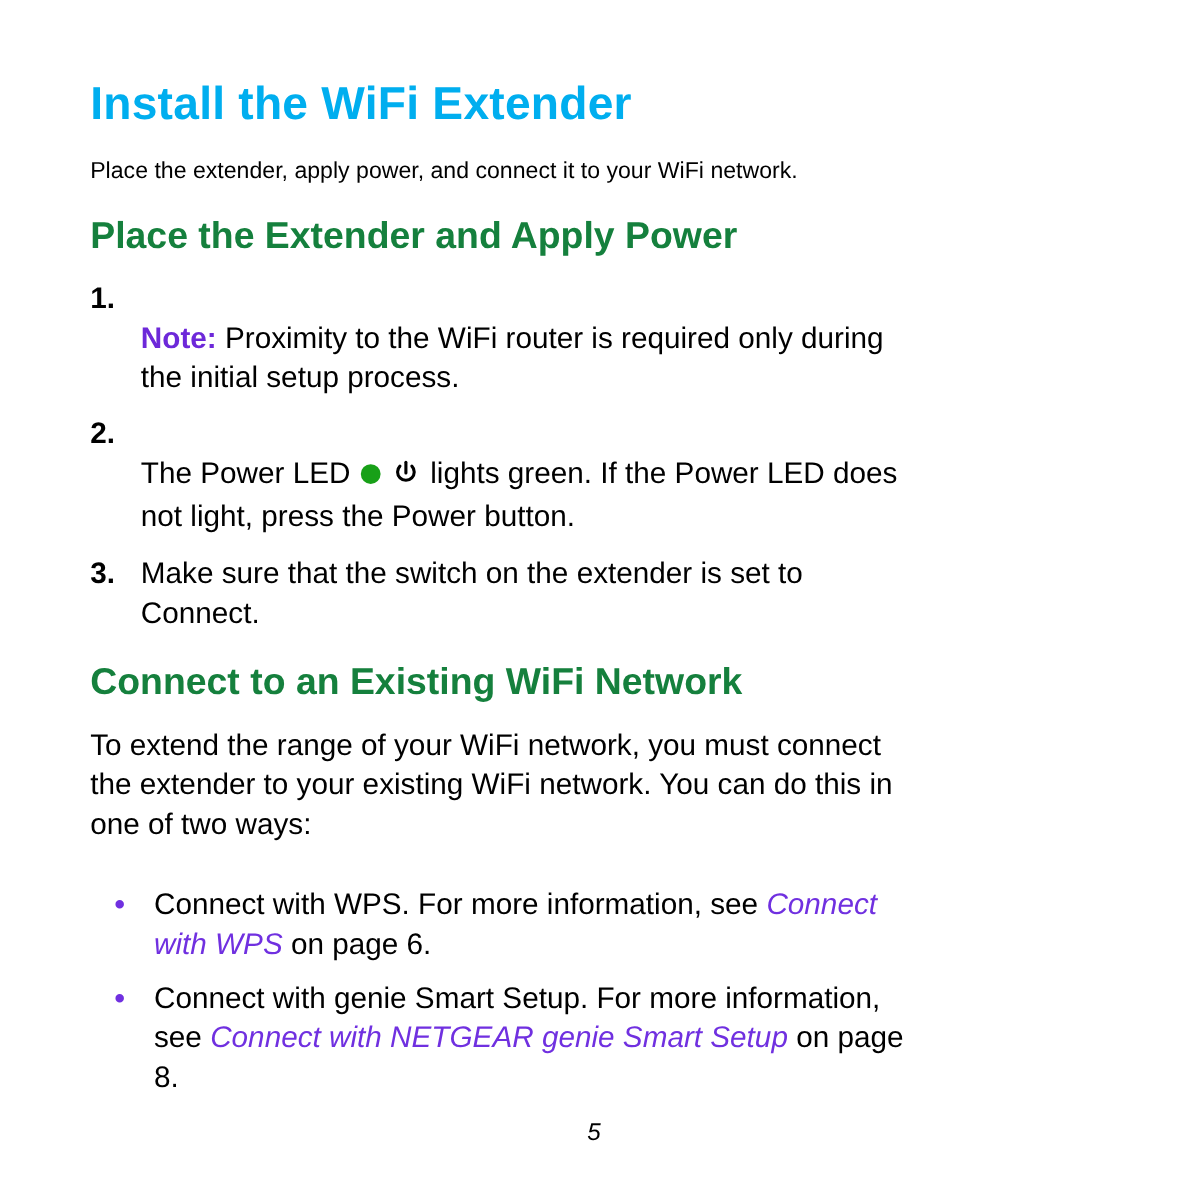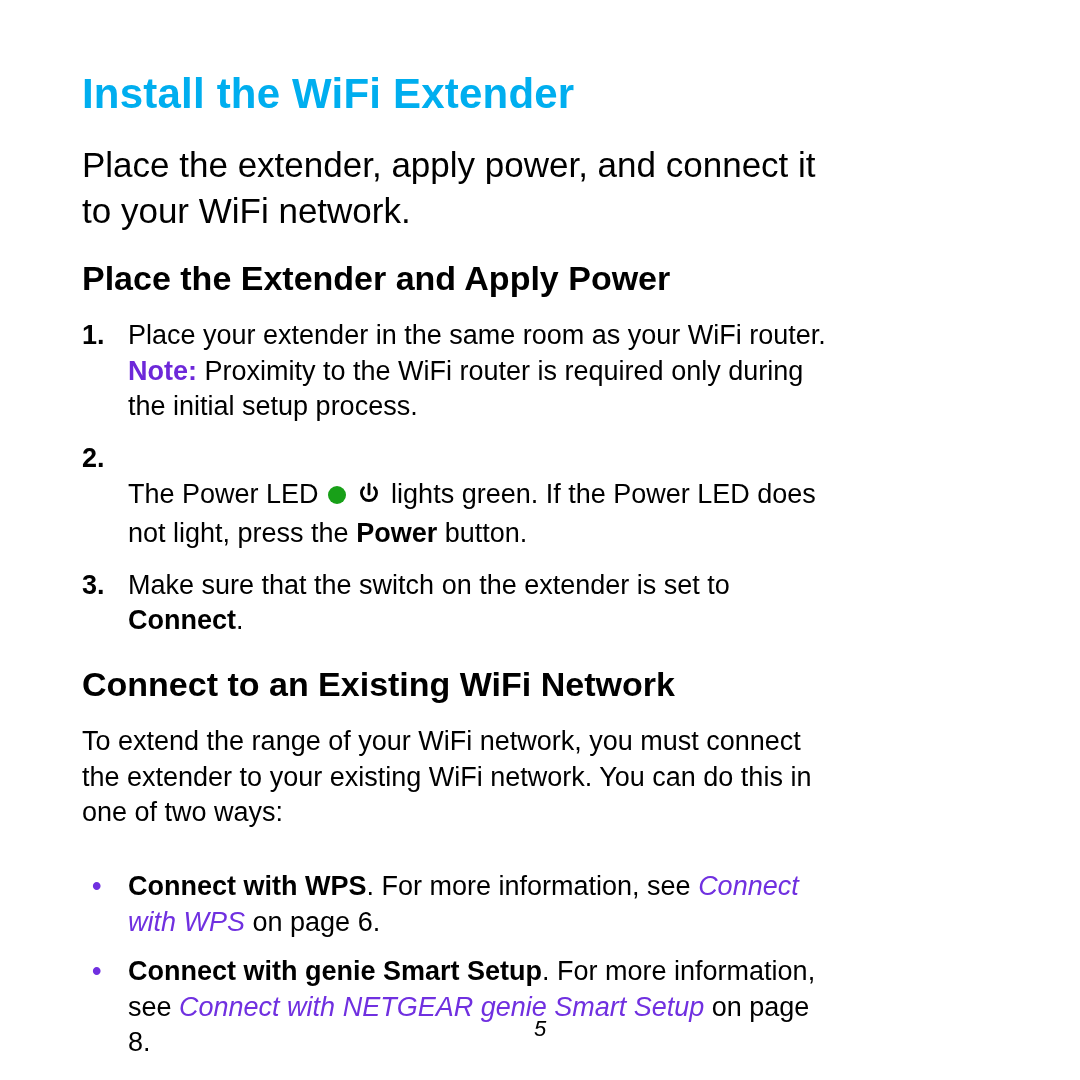--- a/index.html
+++ b/index.html
@@ -19,28 +19,28 @@
     position: relative;
   }
   .h1 {
     font-size: 42px;
     font-weight: bold;
     color: #00aeef;
     margin: 0 0 24px 0;
     letter-spacing: 0.2px;
   }
   .intro {
-    font-size: 35px;
+    font-size: 21px;
     margin: 0 0 26px 0;
     line-height: 1.3;
   }
   .h2 {
     font-size: 34px;
     font-weight: bold;
-    color: #000000;
+    color: #15803d;
     margin: 0 0 20px 0;
   }
   ol.steps {
     list-style: none;
     margin: 0 0 26px 0;
     padding: 0;
     counter-reset: step;
   }
   ol.steps > li {
     counter-increment: step;
@@ -55,29 +55,29 @@
     font-weight: bold;
     position: absolute;
     left: 0;
     top: 0;
   }
   .note-label {
     font-weight: bold;
     color: #6d28d9;
     margin-top: 12px;
   }
-  .bold { font-weight: bold; }
+  .bold { font-weight: normal; }
   .para {
     font-size: 27px;
     line-height: 1.32;
     margin: 0 0 38px 0;
   }
   ul.bullets {
     list-style: none;
-    margin: 0;
+    margin: 12px;
     padding: 0;
   }
   ul.bullets > li {
     font-size: 27px;
     line-height: 1.32;
     margin: 0 0 14px 0;
     padding-left: 46px;
     position: relative;
   }
   ul.bullets > li::before {
@@ -123,21 +123,21 @@
 <div class="page">
 
   <h1 class="h1">Install the WiFi Extender</h1>
 
   <p class="intro">Place the extender, apply power, and connect it to your WiFi network.</p>
 
   <h2 class="h2">Place the Extender and Apply Power</h2>
 
   <ol class="steps">
     <li>
-      <span>Place your extender in the same room as your WiFi router.</span><br>
+      <br>
       <span class="note-label">Note:</span><span>  Proximity to the WiFi router is required only during the initial setup process.</span>
     </li>
     <li>
       <br>
       <span>The Power LED </span><span class="led-dot"></span>
       <span class="power-icon">
         <svg width="26" height="26" viewBox="0 0 24 24" fill="none" stroke="#000" stroke-width="2.6" stroke-linecap="round">
           <path d="M12 3 L12 12"></path>
           <path d="M7 6.2 A7 7 0 1 0 17 6.2"></path>
         </svg>

